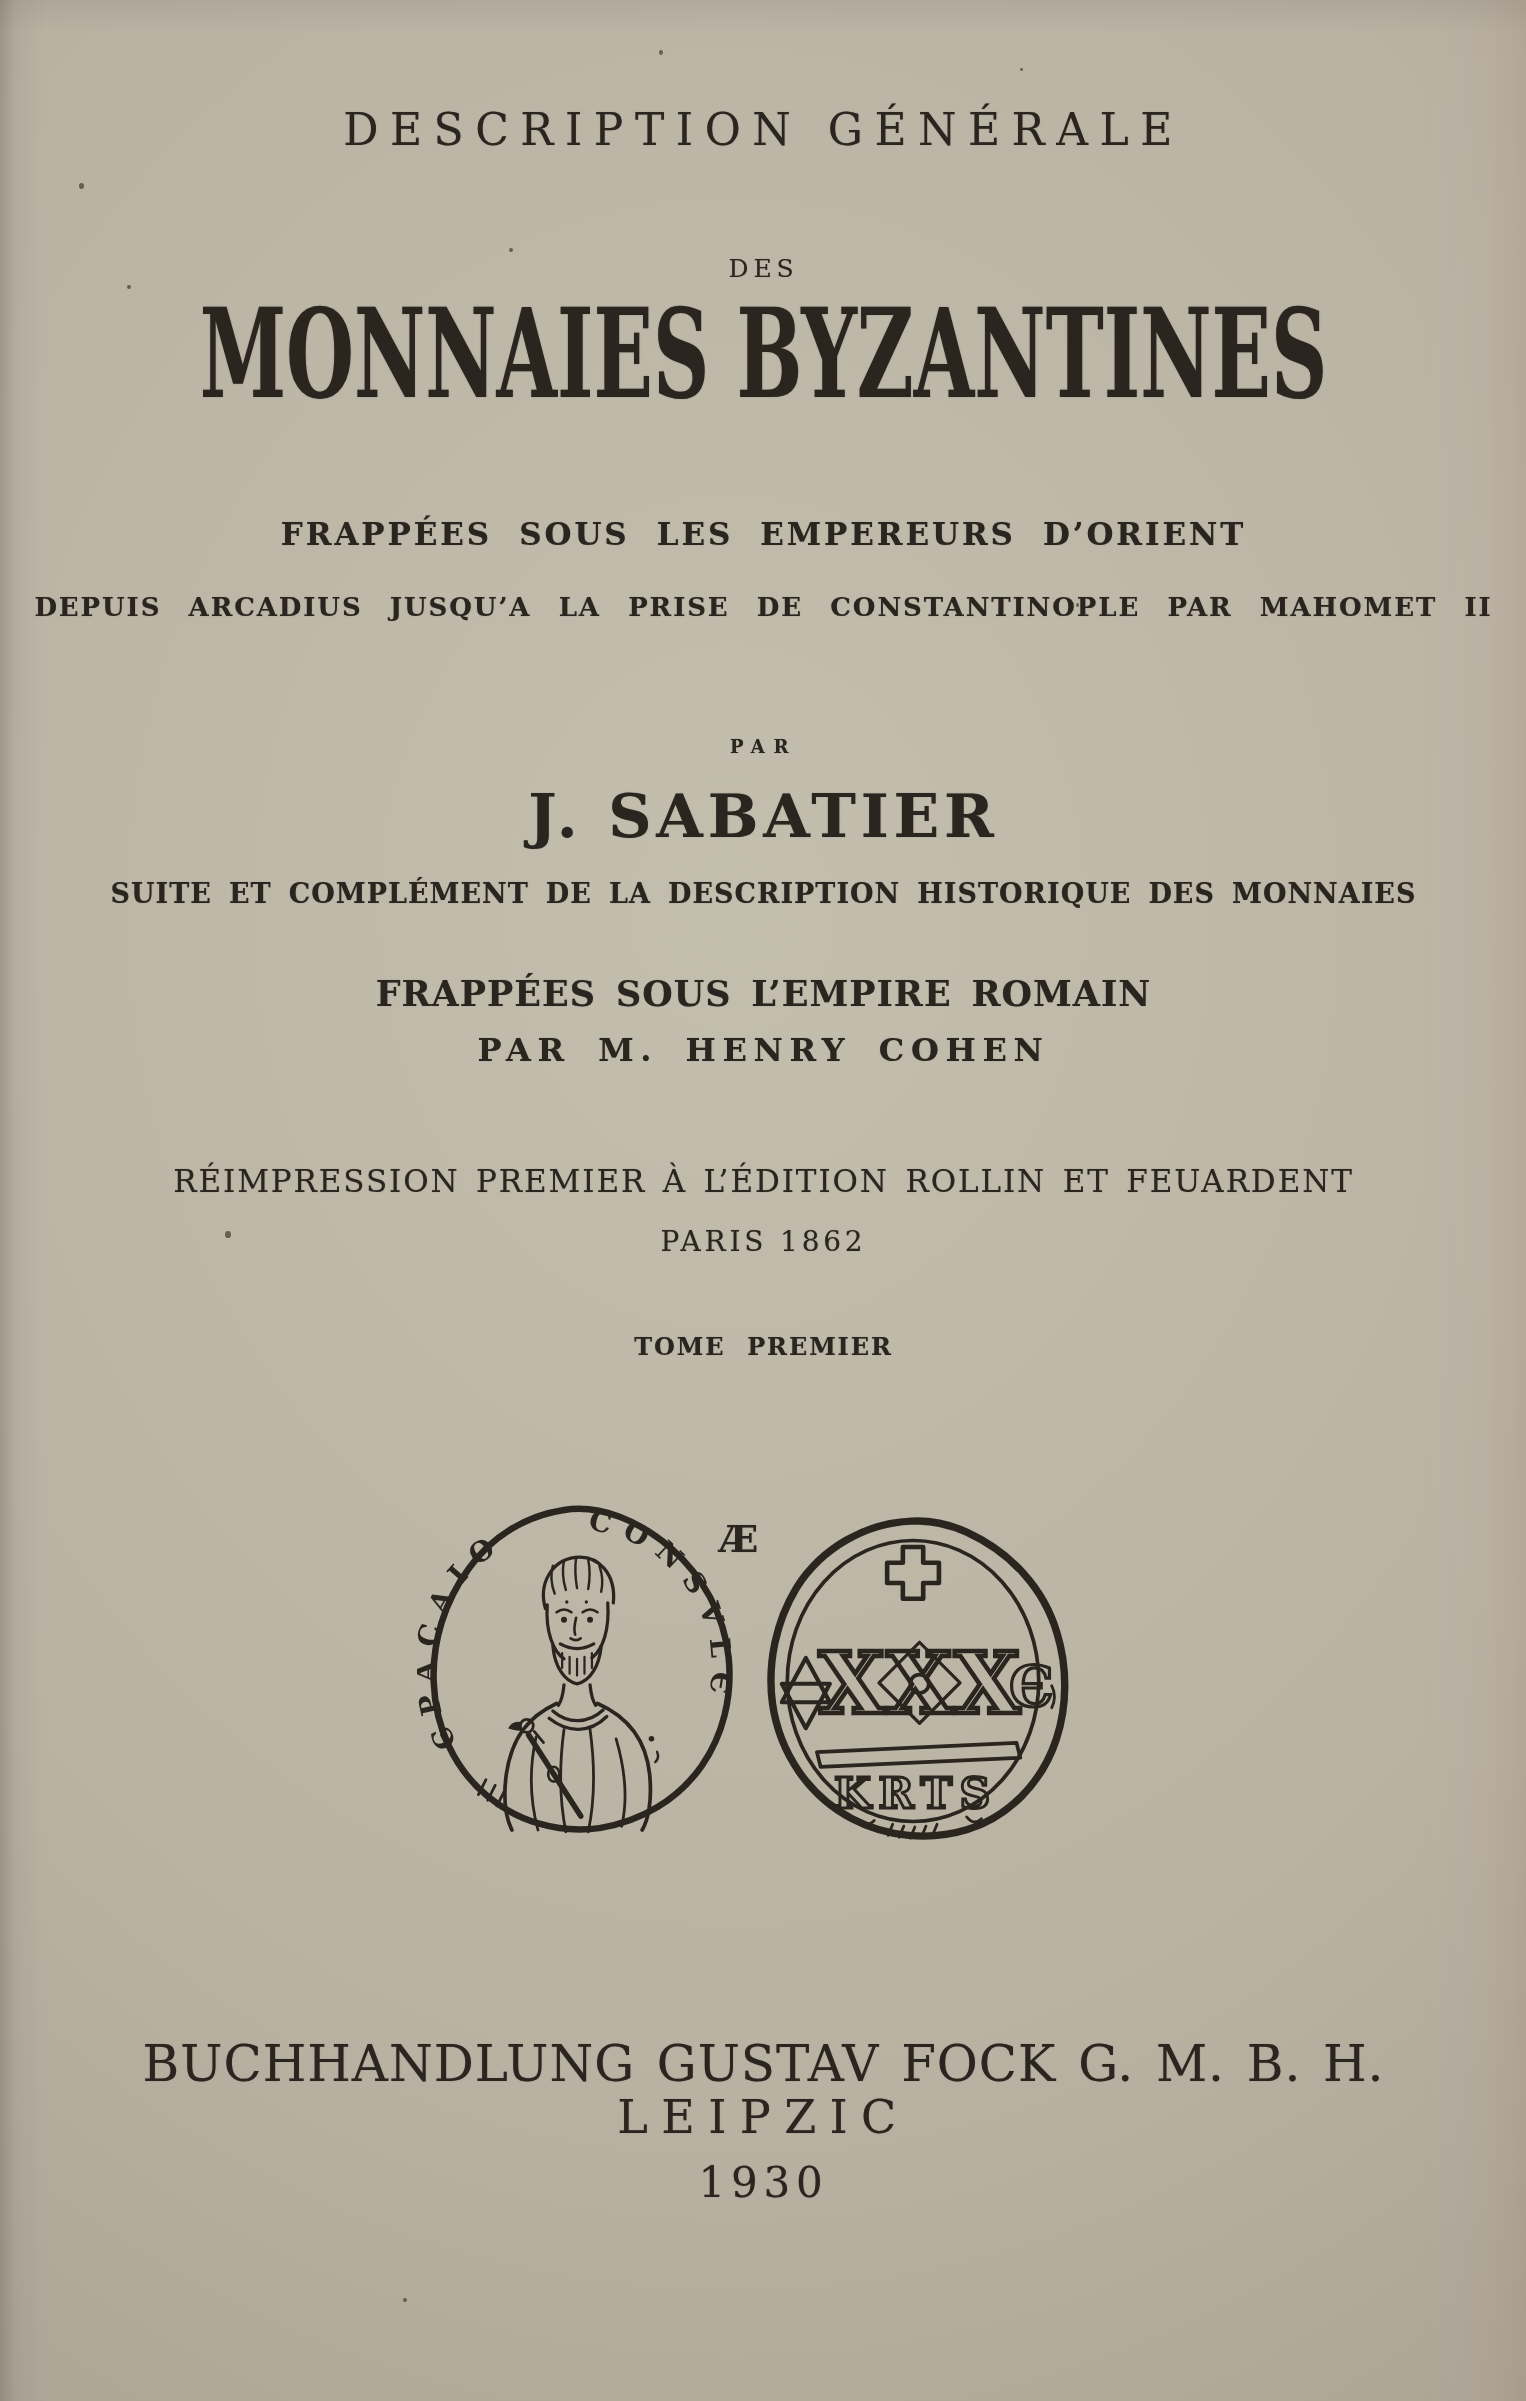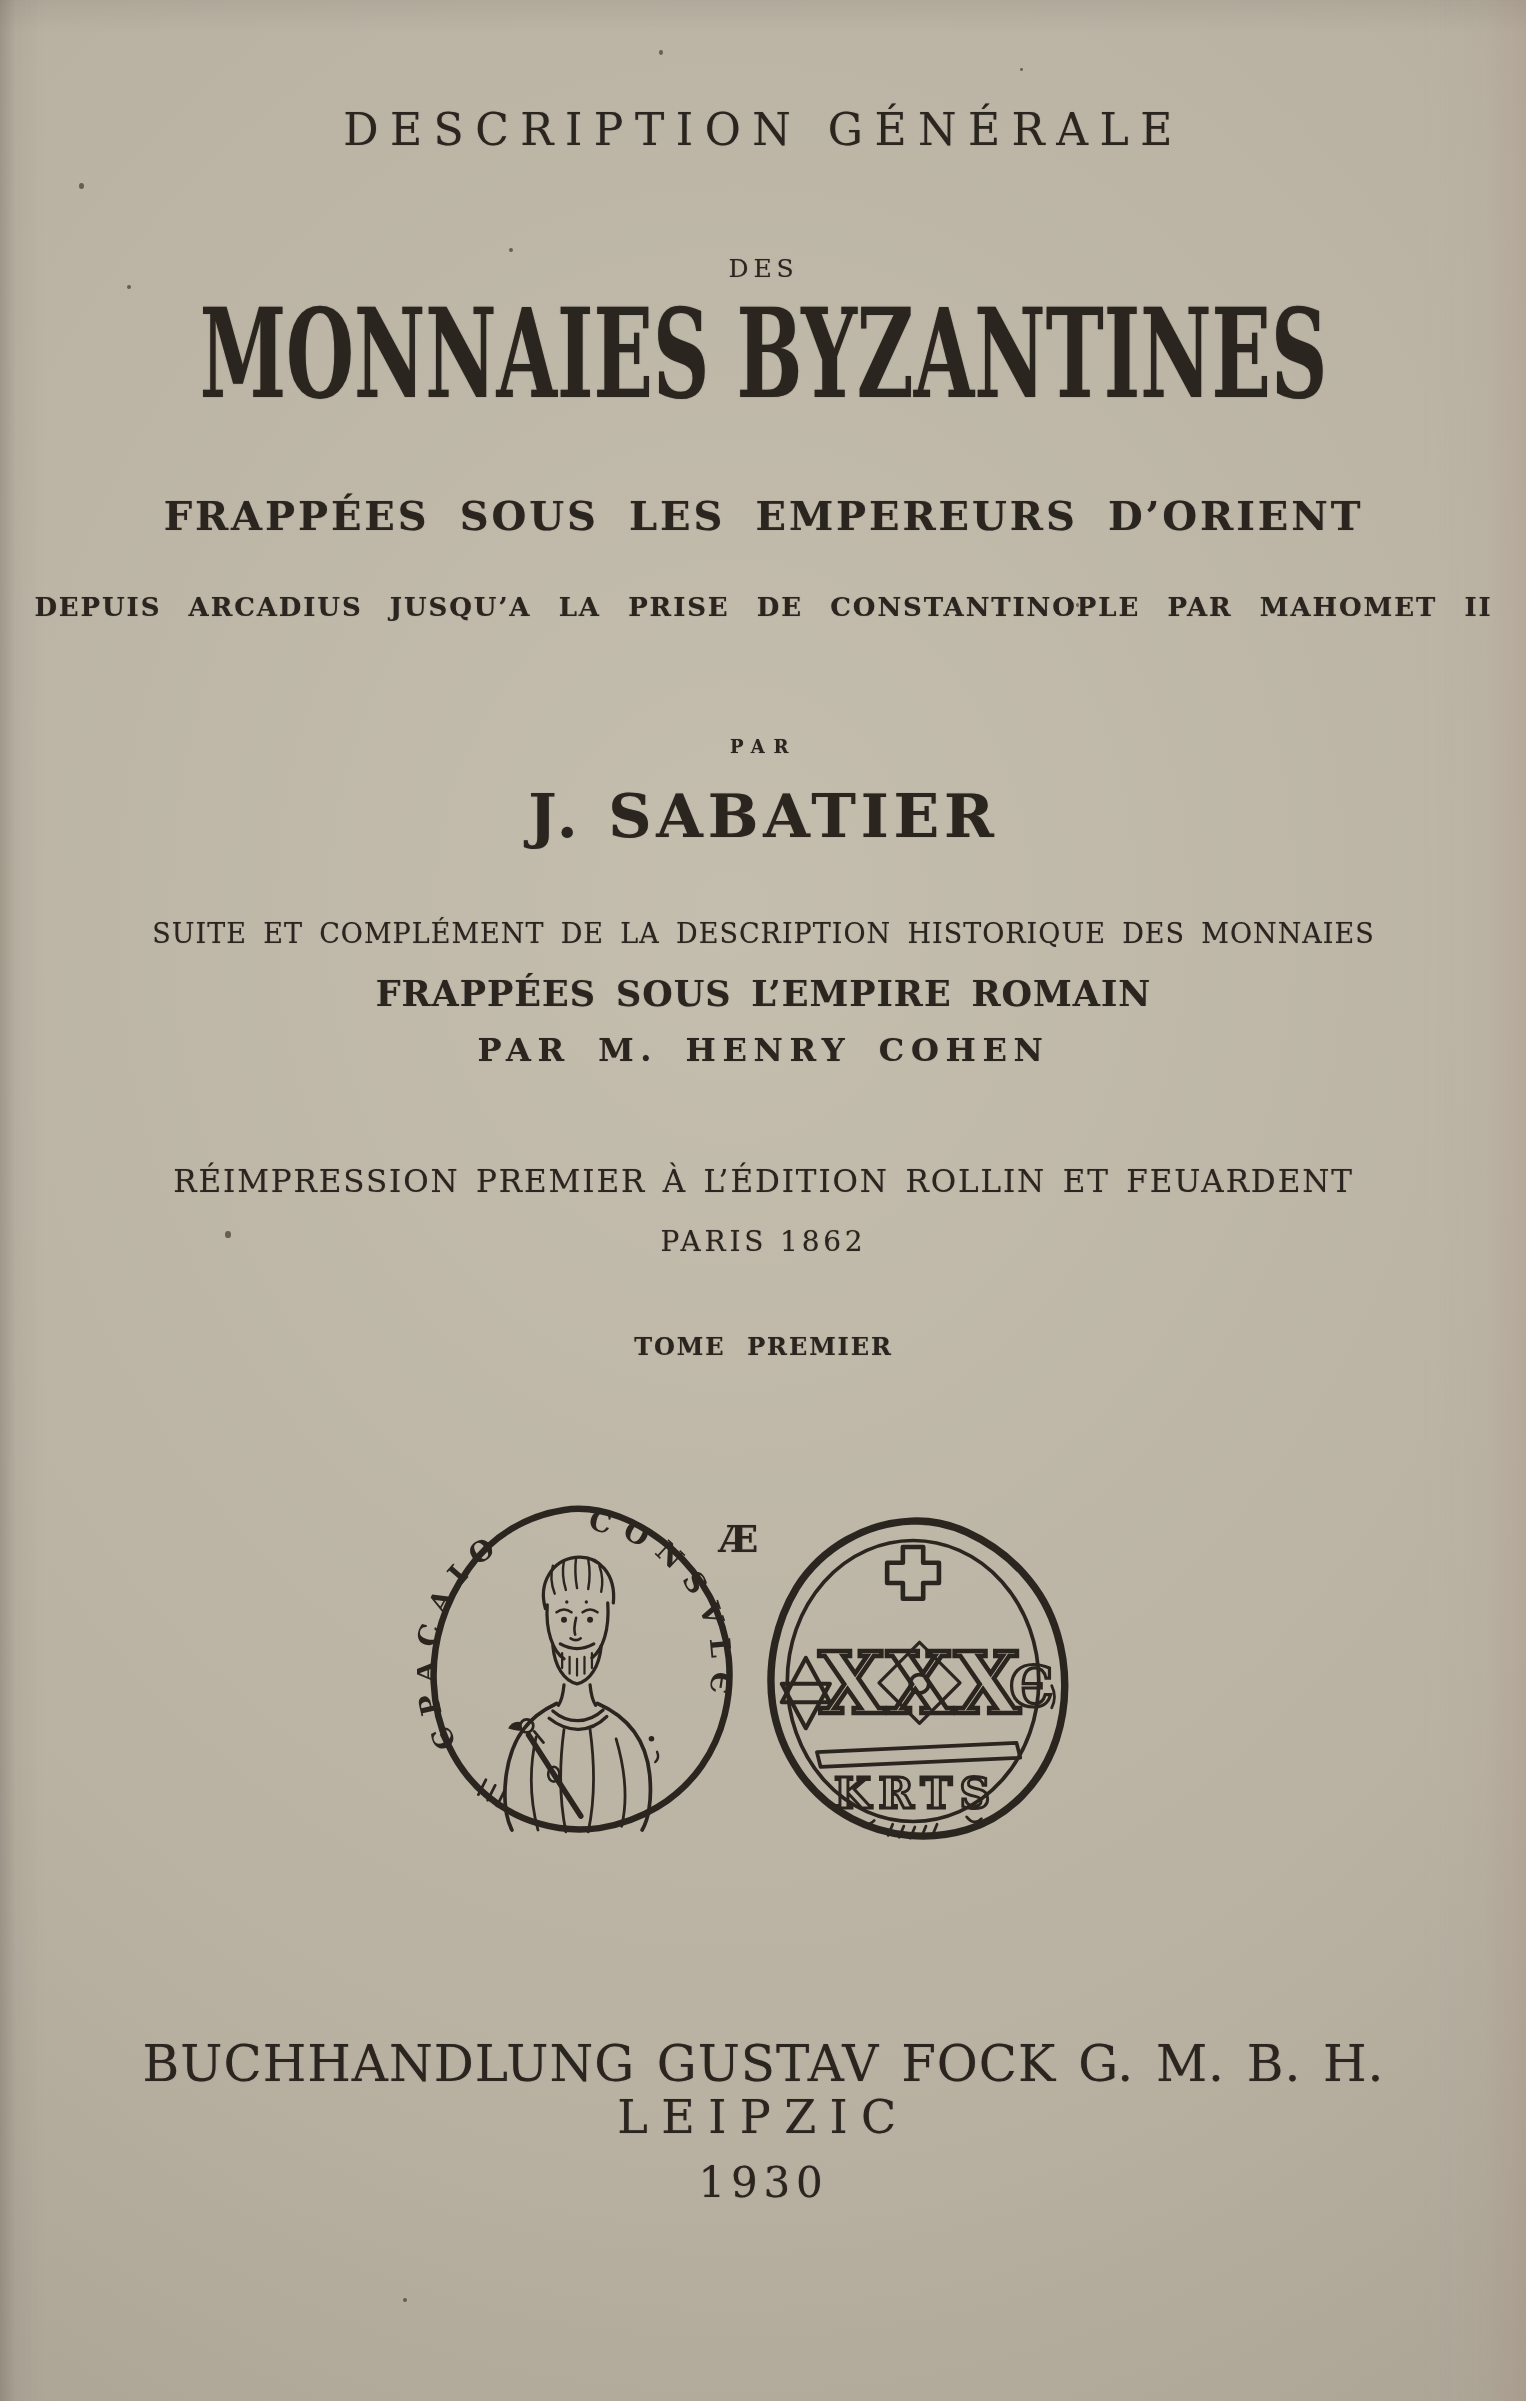--- a/index.html
+++ b/index.html
@@ -22,25 +22,25 @@
   }
   .line{
     position:absolute;left:0;width:100%;text-align:center;
     white-space:nowrap;line-height:1;
     text-shadow:0 0 1px rgba(43,37,32,.45);
   }
   .series-title   {top:108px; font-size:44px; letter-spacing:11.5px;}
   .series-conn    {top:256px; font-size:25px; font-weight:normal; letter-spacing:4.8px;}
   .main-title     {top:293px; font-size:83px; font-weight:bold; letter-spacing:0px;
                    transform:scale(.94,1.48); transform-origin:50% 0;}
-  .subtitle       {top:496px; font-size:40px; font-weight:bold; letter-spacing:2.9px; word-spacing:13.4px;text-align:center;}
+  .subtitle       {top:519px; font-size:31px; font-weight:bold; letter-spacing:2.9px; word-spacing:13.4px;text-align:center;}
   .scope          {top:594px; font-size:26px; font-weight:bold; letter-spacing:1.9px; word-spacing:16.3px;}
   .par            {top:738px; font-size:18px; font-weight:bold; letter-spacing:8.6px;}
   .author         {top:786px; font-size:60px; font-weight:bold; letter-spacing:4.8px;}
-  .cont1          {top:920px;  font-size:27px; font-weight:normal; letter-spacing:1px; word-spacing:6.7px;}
+  .cont1          {top:880px;  font-size:27px; font-weight:bold; letter-spacing:1px; word-spacing:6.7px;}
   .cont2          {top:976px; font-size:35px; font-weight:bold; letter-spacing:1px; word-spacing:6.7px;}
   .cohen          {top:1034px; font-size:32px; font-weight:bold; letter-spacing:6.7px; word-spacing:9.6px;}
   .reprint1       {top:1166px; font-size:31px; letter-spacing:1.9px; word-spacing:4.8px;}
   .reprint2       {top:1228px; font-size:28px; letter-spacing:3.8px;}
   .tome           {top:1335px; font-size:24px; font-weight:bold; letter-spacing:1.9px; word-spacing:11.5px;}
   .publisher      {top:2039px; font-size:50px; letter-spacing:1px; word-spacing:4.8px;}
   .city           {top:2094px; font-size:46px; letter-spacing:13.4px;}
   .year           {top:2162px; font-size:42px; letter-spacing:5.8px;}
 
   .metal-mark{position:absolute; left:719px; top:1516px; font-size:38px; font-weight:bold;

